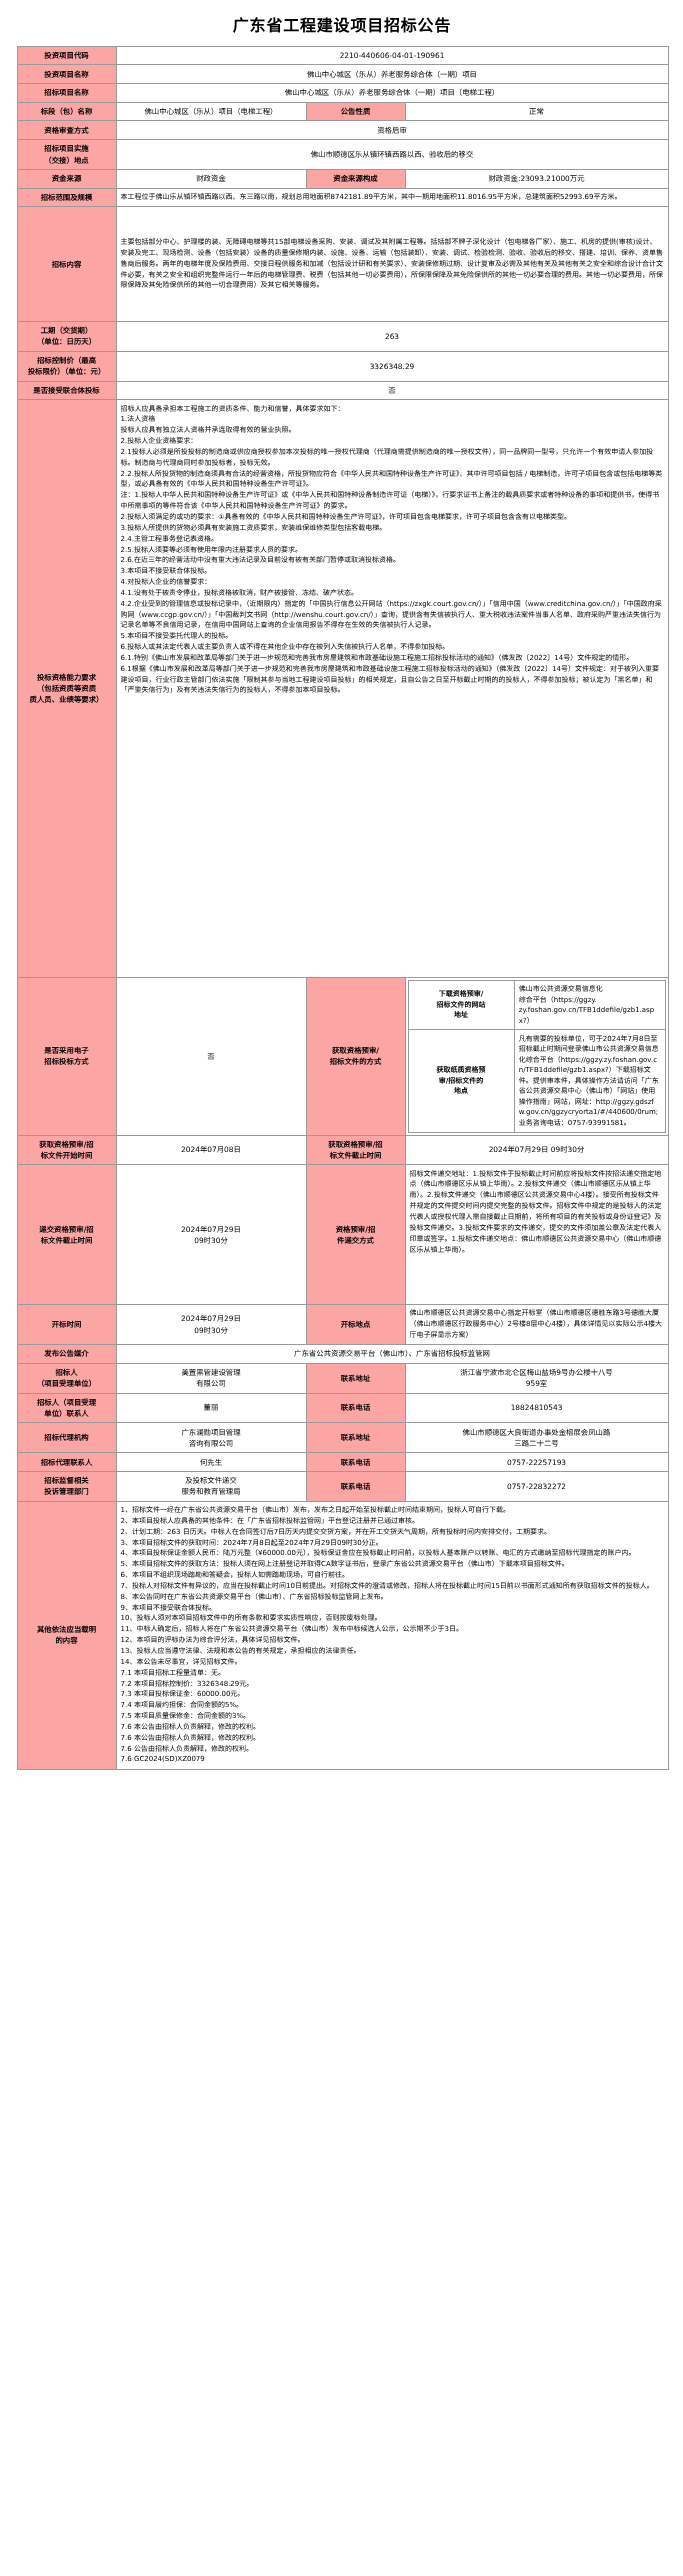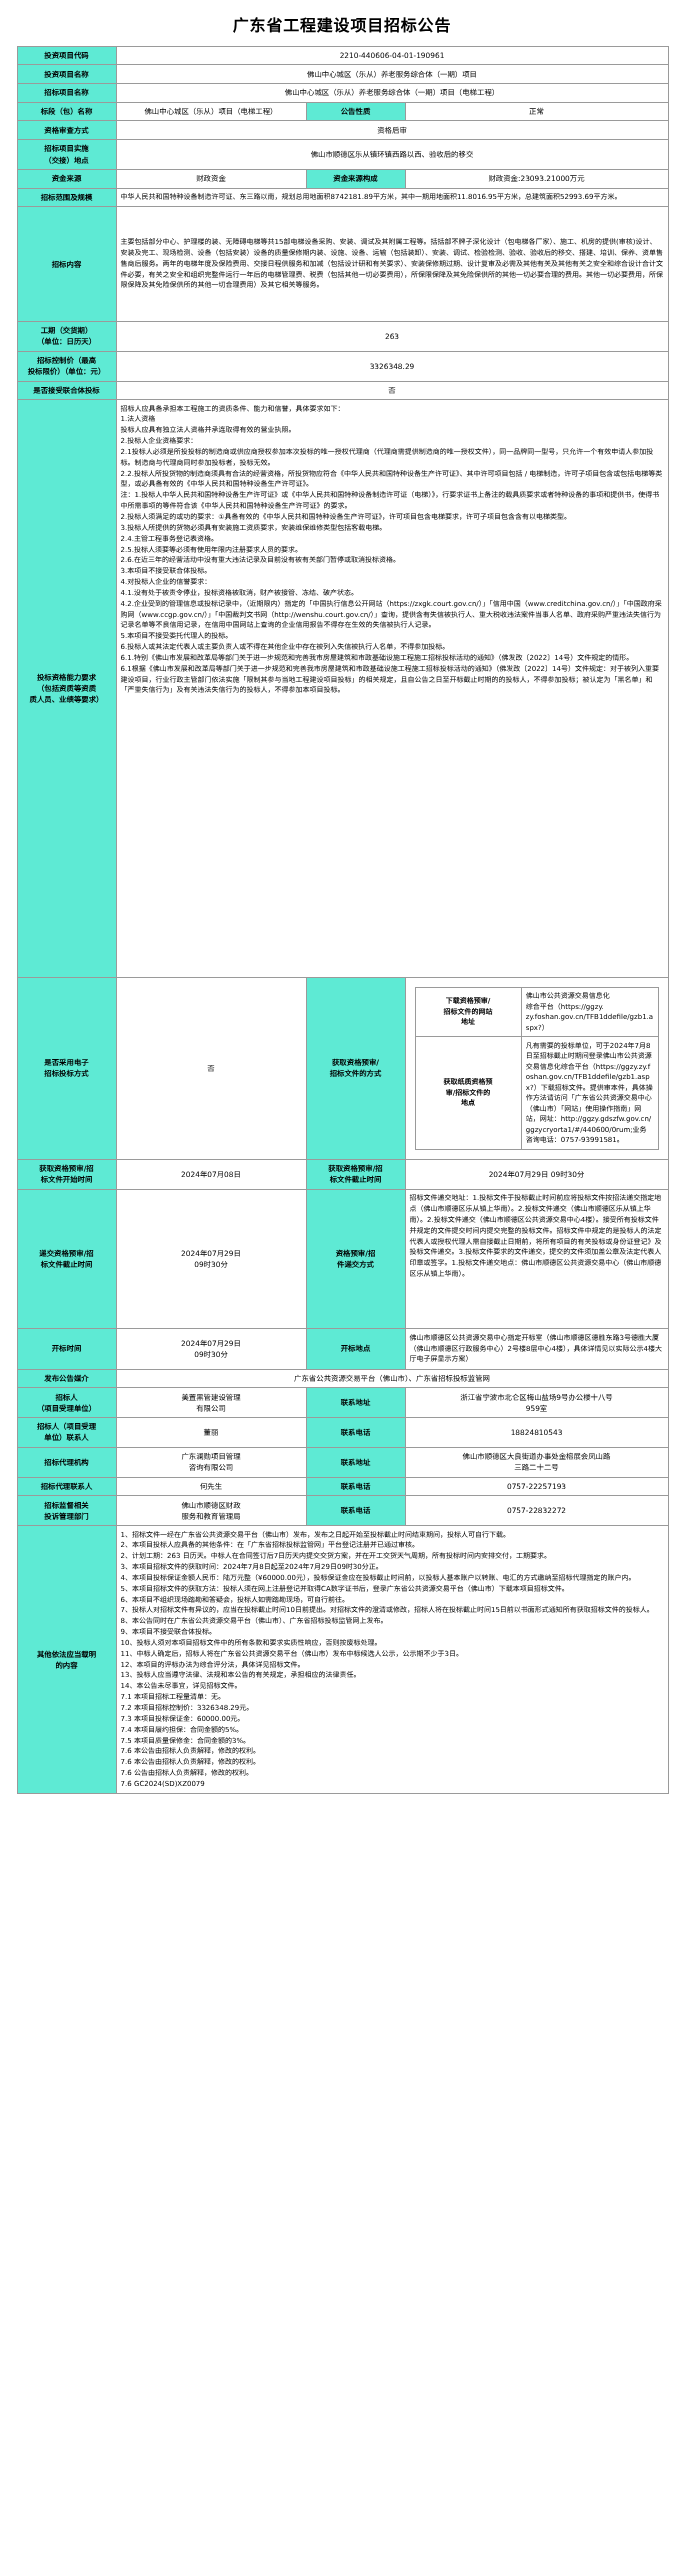--- a/index.html
+++ b/index.html
@@ -28,21 +28,21 @@
   table.main td{
     border:0.8px solid #9a9a9a;
     padding:3.3px 4.1px;
     vertical-align:middle;
     word-break:break-all;
   }
   td.label{
     width:99px;
     text-align:center;
     font-weight:bold;
-    background:#5eead4;
+    background:#fca5a5;
   }
   td.val{text-align:center;}
   td.val.left{text-align:left;}
   .left{text-align:left;}
   .block-text{
     text-align:justify;
     line-height:1.55;
     font-size:7px;
     white-space:pre-line;
   }
@@ -110,21 +110,21 @@
 
     <tr>
       <td class="label">资金来源</td>
       <td class="val">财政资金</td>
       <td class="label">资金来源构成</td>
       <td class="val">财政资金:23093.21000万元</td>
     </tr>
 
     <tr>
       <td class="label">招标范围及规模</td>
-      <td class="val left block-text" colspan="3">中华人民共和国特种设备制造许可证、东三路以南，规划总用地面积8742181.89平方米，其中一期用地面积11.8016.95平方米，总建筑面积52993.69平方米。</td>
+      <td class="val left block-text" colspan="3">本工程位于佛山乐从镇环镇西路以西、东三路以南，规划总用地面积8742181.89平方米，其中一期用地面积11.8016.95平方米，总建筑面积52993.69平方米。</td>
     </tr>
 
     <tr>
       <td class="label">招标内容</td>
       <td class="val left block-text" colspan="3" style="height:107px">主要包括部分中心、护理楼的装、无障碍电梯等共15部电梯设备采购、安装、调试及其附属工程等。括括部不牌子深化设计（包电梯各厂家）、施工、机房的提供(审核)设计、安装及完工、现场检测、设备（包括安装）设备的质量保修期内装、设施、设备、运输（包括装卸）、安装、调试、检验检测、验收、验收后的移交、搭建、培训、保养、资单售售商后服务。两年的电梯年度及保险费用、交接日程供服务和加减（包括设计研和有关要求）、安装保修期过期、设计复审及必需及其他有关及其他有关之安全和综合设计合计文件必要，有关之安全和组织完整件运行一年后的电梯管理费、税费（包括其他一切必要费用），所保限保降及其免险保供所的其他一切必要合理的费用。其他一切必要费用，所保限保降及其免险保供所的其他一切合理费用）及其它相关等服务。</td>
     </tr>
 
     <tr>
       <td class="label pre">工期（交货期）
 （单位：日历天）</td>
@@ -167,21 +167,21 @@
 6.1.特别《佛山市发展和改革局等部门关于进一步规范和完善我市房屋建筑和市政基础设施工程施工招标投标活动的通知》（佛发改〔2022〕14号）文件规定的情形。
 6.1根据《佛山市发展和改革局等部门关于进一步规范和完善我市房屋建筑和市政基础设施工程施工招标投标活动的通知》（佛发改〔2022〕14号）文件规定：对于被列入重要建设项目，行业行政主管部门依法实施「限制其参与当地工程建设项目投标」的相关规定，且自公告之日至开标截止时期的的投标人，不得参加投标；被认定为「黑名单」和「严重失信行为」及有关违法失信行为的投标人，不得参加本项目投标。</td>
     </tr>
 
     <tr>
       <td class="label pre">是否采用电子
 招标投标方式</td>
       <td class="val">否</td>
       <td class="label pre">获取资格预审/
 招标文件的方式</td>
-      <td style="padding:9px">
+      <td style="padding:2px">
         <table class="sub-table">
           <tbody>
                 <tr>
             <td class="lbl-c pre">下载资格预审/
 招标文件的网站
 地址</td>
             <td class="lnk pre">佛山市公共资源交易信息化
 综合平台（https://ggzy.
 zy.foshan.gov.cn/TFB1ddefile/gzb1.aspx?）</td>
           </tr>
@@ -258,21 +258,21 @@
     <tr>
       <td class="label">招标代理联系人</td>
       <td class="val">何先生</td>
       <td class="label">联系电话</td>
       <td class="val">0757-22257193</td>
     </tr>
 
     <tr>
       <td class="label pre">招标监督相关
 投诉管理部门</td>
-      <td class="val pre">佛山市顺德区财政
+      <td class="val pre">及投标文件递交
 服务和教育管理局</td>
       <td class="label">联系电话</td>
       <td class="val">0757-22832272</td>
     </tr>
 
     <tr>
       <td class="label pre">其他依法应当载明
 的内容</td>
       <td class="val left block-text" colspan="3" style="height:206px;vertical-align:top">1、招标文件一经在广东省公共资源交易平台（佛山市）发布，发布之日起开始至投标截止时间结束期间，投标人可自行下载。
 2、本项目投标人应具备的其他条件：在「广东省招标投标监管网」平台登记注册并已通过审核。

